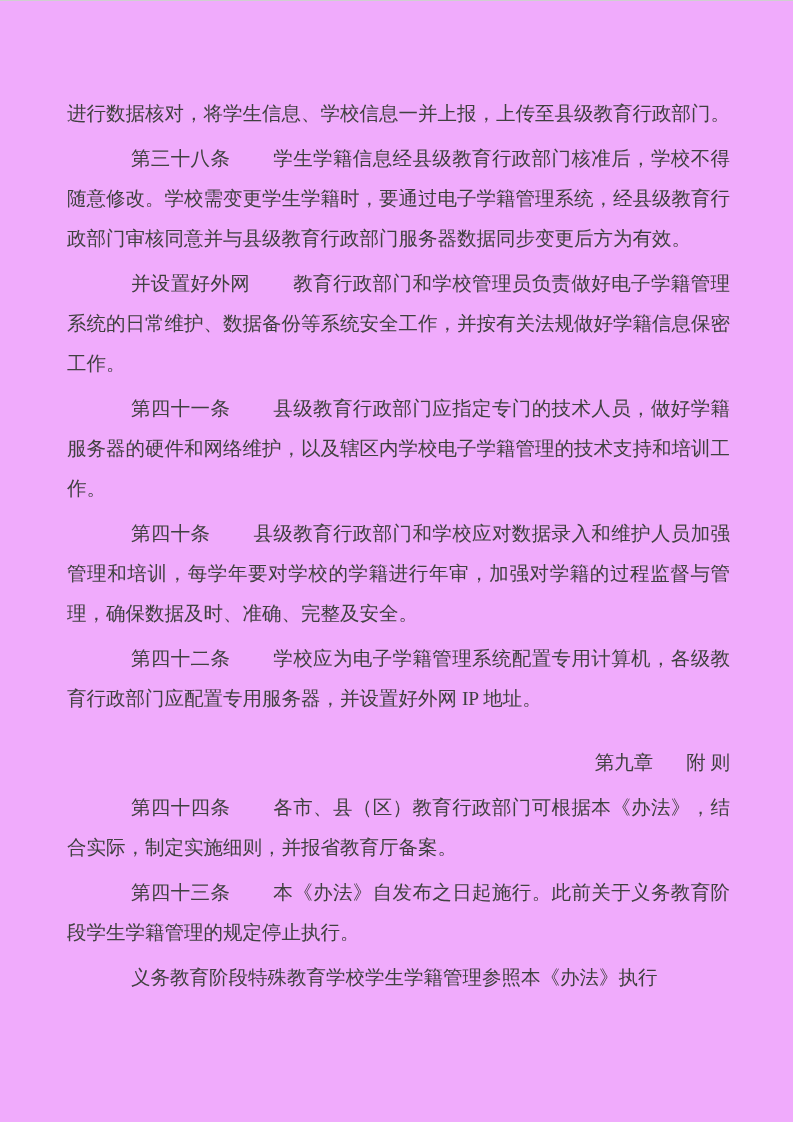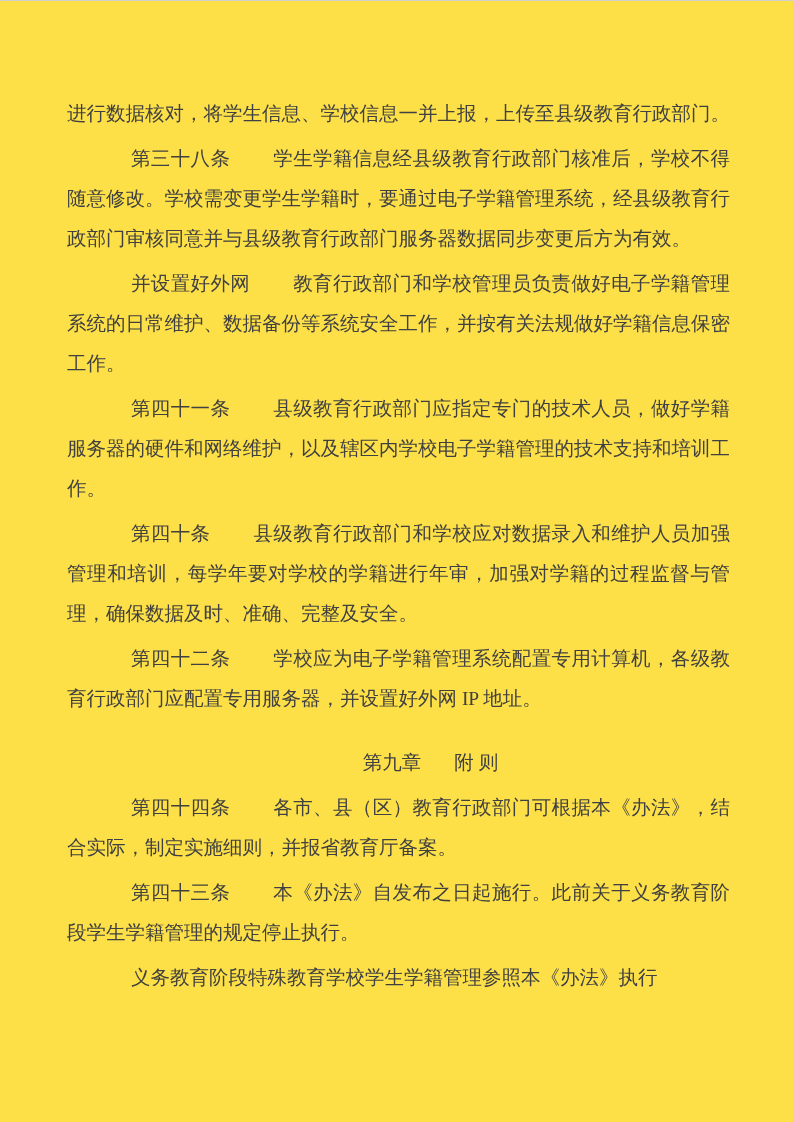--- a/index.html
+++ b/index.html
@@ -4,21 +4,21 @@
 <style>
   html, body {
     margin: 0;
     padding: 0;
     background: #ffffff;
   }
   .page {
     position: relative;
     width: 793px;
     height: 1122px;
-    background: #fde047;
+    background: #f0abfc;
     border-top: 1px solid #cfcfcf; 
     box-sizing: border-box;
     overflow: hidden;
     font-family: "Liberation Serif", "DejaVu Serif", serif;
   }
   .content {
     position: absolute;
     left: 67px;
     top: 93px;
     width: 663px;
@@ -34,21 +34,21 @@
   }
   p.para.article,
   p.para.closing {
     text-indent: 64px;
   }
   p.para.continuation {
     text-indent: 0;
   }
   p.para.chapter {
     text-indent: 64px;
-    text-align: center;
+    text-align: right;
     margin-top: 24px;
     margin-bottom: 5px;
   }
   .art-num {
     margin-right: 43px;
   }
   .ch-num {
     margin-right: 33px;
   }
 </style>

